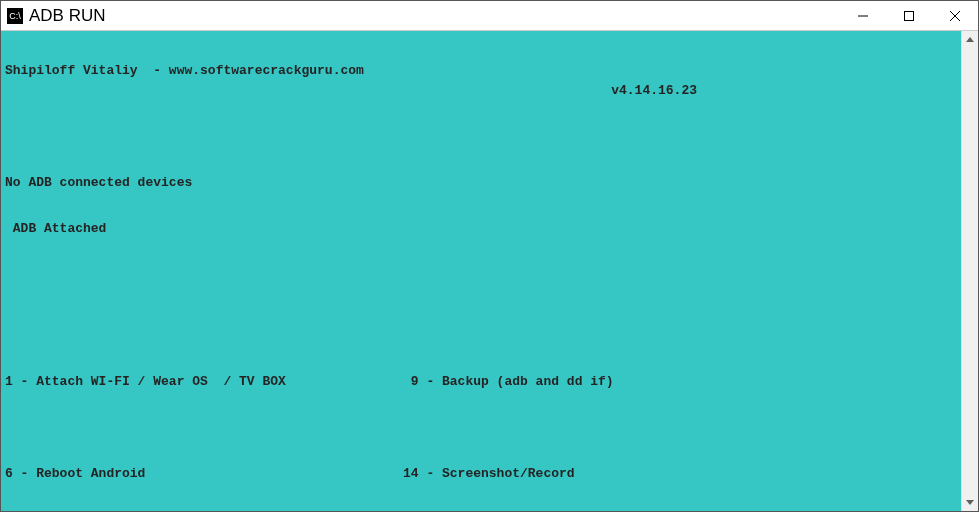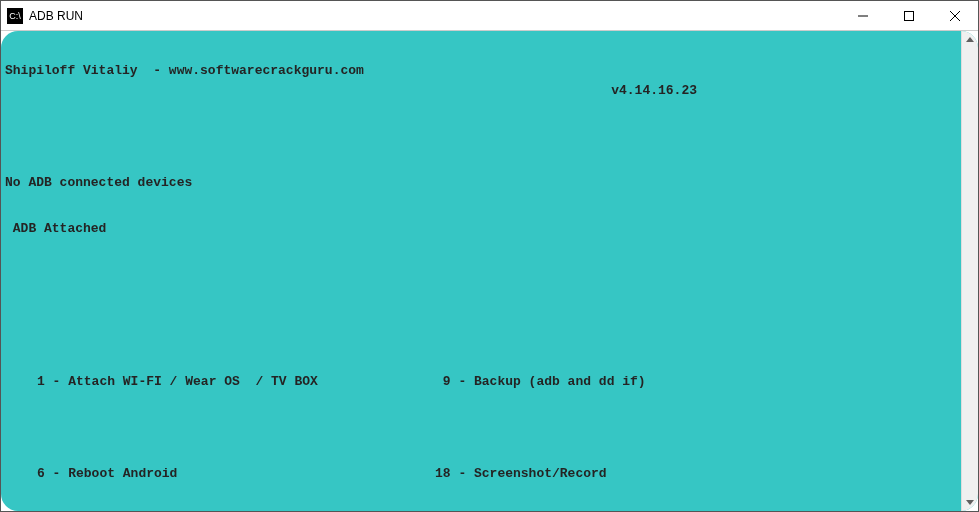--- a/index.html
+++ b/index.html
@@ -33,21 +33,21 @@
   display: inline-flex;
   align-items: center;
   justify-content: center;
   color: #fff;
   font-size: 9px;
   font-family: Arial, sans-serif;
   margin-right: 6px;
 }
 .titlebar-title {
   font-family: "Segoe UI", Arial, sans-serif;
-  font-size: 12px;
+  font-size: 17px;
   color: #000;
 }
 .titlebar-buttons {
   margin-left: auto;
   display: flex;
   height: 100%;
 }
 .titlebar-btn {
   width: 46px;
   height: 100%;
@@ -57,34 +57,33 @@
   font-family: Arial, sans-serif;
   font-size: 14px;
   cursor: pointer;
 }
 .titlebar-btn.close { font-size: 16px; }
 .content-wrap {
   flex: 1;
   display: flex;
   overflow: hidden;
   background: #36c6c4;
-  border-radius: 17px;
 }
 .console {
   flex: 1;
   padding: 2px 4px;
   color: #242424;
   font-weight: bold;
   white-space: pre;
   overflow: hidden;
 }
 .console-line { line-height: 16px; min-height: 16px; }
 .header-row { display: flex; }
 .header-version { margin-left: auto; padding-right: 260px; margin-top: 20px; }
-.menu-row { display: flex; margin-left: 32px; }
+.menu-row { display: flex; }
 .menu-left { width: 398px; }
 .scrollbar {
   width: 17px;
   background: #f0f0f0;
   border-left: 1px solid #ddd;
   display: flex;
   flex-direction: column;
 }
 .scroll-btn {
   height: 17px;
@@ -131,21 +130,21 @@
         <span class="header-version">v4.14.16.23</span>
       </div>
       <div class="console-line"></div>
       <div class="console-line">No ADB connected devices</div>
       <div class="console-line"> ADB Attached</div>
       <div class="console-line"></div>
       <div class="console-line"></div>
 
       <div class="console-line menu-row"><span class="menu-left">1 - Attach WI-FI / Wear OS  / TV BOX</span><span> 9 - Backup (adb and dd if)</span></div>
       <div class="console-line"></div>
-      <div class="console-line menu-row"><span class="menu-left">6 - Reboot Android</span><span>18 - Screenshot/Record</span></div>
+      <div class="console-line menu-row"><span class="menu-left">6 - Reboot Android</span><span>14 - Screenshot/Record</span></div>
       
       
       
       
       
       
       
       
       
       

